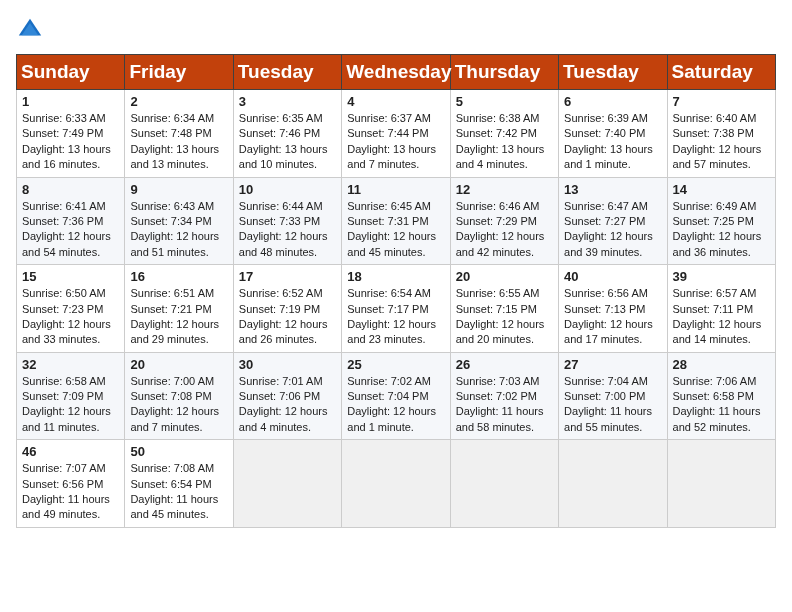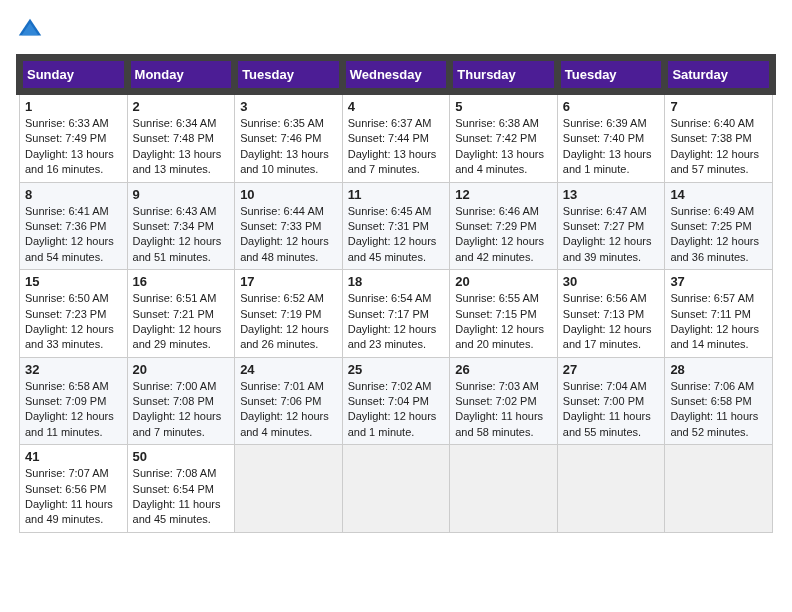--- a/index.html
+++ b/index.html
@@ -51,27 +51,27 @@
     .location {
       font-size: 14px;
       color: #555;
     }
     table {
       width: 100%;
       border-collapse: collapse;
       table-layout: fixed;
     }
     th {
-      background-color: #4c1d95;
+      background-color: #c2410c;
       color: #fff;
-      font-size: 13px;
+      font-size: 19px;
       font-weight: bold;
       padding: 6px 4px;
       text-align: left;
-      border: 7px solid #404040;
+      border: 1px solid #404040;
     }
     td {
       vertical-align: top;
       border: 1px solid #ccc;
       padding: 4px 5px;
       font-size: 10.5px;
       color: #222;
       height: 80px;
       background: #fff;
     }
@@ -109,21 +109,21 @@
   <div class="title-block">
     <div class="month-title"></div>
     <div class="location"></div>
   </div>
 </div>
 
 <table>
   <thead>
     <tr>
     <th>Sunday</th>
-        <th>Monday</th>
+        <th>Friday</th>
         <th>Tuesday</th>
         <th>Wednesday</th>
         <th>Thursday</th>
         <th>Tuesday</th>
         <th>Saturday</th>
       </tr>
   </thead>
   <tbody id="calendar-body">
   <tr>
         <td>
@@ -200,39 +200,39 @@
         </td>
         <td>
           <span class="day-num">18</span>
           <div class="day-info">Sunrise: 6:54 AM<br>Sunset: 7:17 PM<br>Daylight: 12 hours and 23 minutes.</div>
         </td>
         <td>
           <span class="day-num">20</span>
           <div class="day-info">Sunrise: 6:55 AM<br>Sunset: 7:15 PM<br>Daylight: 12 hours and 20 minutes.</div>
         </td>
         <td>
-          <span class="day-num">30</span>
+          <span class="day-num">40</span>
           <div class="day-info">Sunrise: 6:56 AM<br>Sunset: 7:13 PM<br>Daylight: 12 hours and 17 minutes.</div>
         </td>
         <td>
-          <span class="day-num">37</span>
+          <span class="day-num">39</span>
           <div class="day-info">Sunrise: 6:57 AM<br>Sunset: 7:11 PM<br>Daylight: 12 hours and 14 minutes.</div>
         </td>
       </tr>
       <tr>
         <td>
           <span class="day-num">32</span>
           <div class="day-info">Sunrise: 6:58 AM<br>Sunset: 7:09 PM<br>Daylight: 12 hours and 11 minutes.</div>
         </td>
         <td>
           <span class="day-num">20</span>
           <div class="day-info">Sunrise: 7:00 AM<br>Sunset: 7:08 PM<br>Daylight: 12 hours and 7 minutes.</div>
         </td>
         <td>
-          <span class="day-num">24</span>
+          <span class="day-num">30</span>
           <div class="day-info">Sunrise: 7:01 AM<br>Sunset: 7:06 PM<br>Daylight: 12 hours and 4 minutes.</div>
         </td>
         <td>
           <span class="day-num">25</span>
           <div class="day-info">Sunrise: 7:02 AM<br>Sunset: 7:04 PM<br>Daylight: 12 hours and 1 minute.</div>
         </td>
         <td>
           <span class="day-num">26</span>
           <div class="day-info">Sunrise: 7:03 AM<br>Sunset: 7:02 PM<br>Daylight: 11 hours and 58 minutes.</div>
         </td>
@@ -240,21 +240,21 @@
           <span class="day-num">27</span>
           <div class="day-info">Sunrise: 7:04 AM<br>Sunset: 7:00 PM<br>Daylight: 11 hours and 55 minutes.</div>
         </td>
         <td>
           <span class="day-num">28</span>
           <div class="day-info">Sunrise: 7:06 AM<br>Sunset: 6:58 PM<br>Daylight: 11 hours and 52 minutes.</div>
         </td>
       </tr>
       <tr>
         <td>
-          <span class="day-num">41</span>
+          <span class="day-num">46</span>
           <div class="day-info">Sunrise: 7:07 AM<br>Sunset: 6:56 PM<br>Daylight: 11 hours and 49 minutes.</div>
         </td>
         <td>
           <span class="day-num">50</span>
           <div class="day-info">Sunrise: 7:08 AM<br>Sunset: 6:54 PM<br>Daylight: 11 hours and 45 minutes.</div>
         </td>
         <td class="empty-cell"></td>
         <td class="empty-cell"></td>
         <td class="empty-cell"></td>
         <td class="empty-cell"></td>

